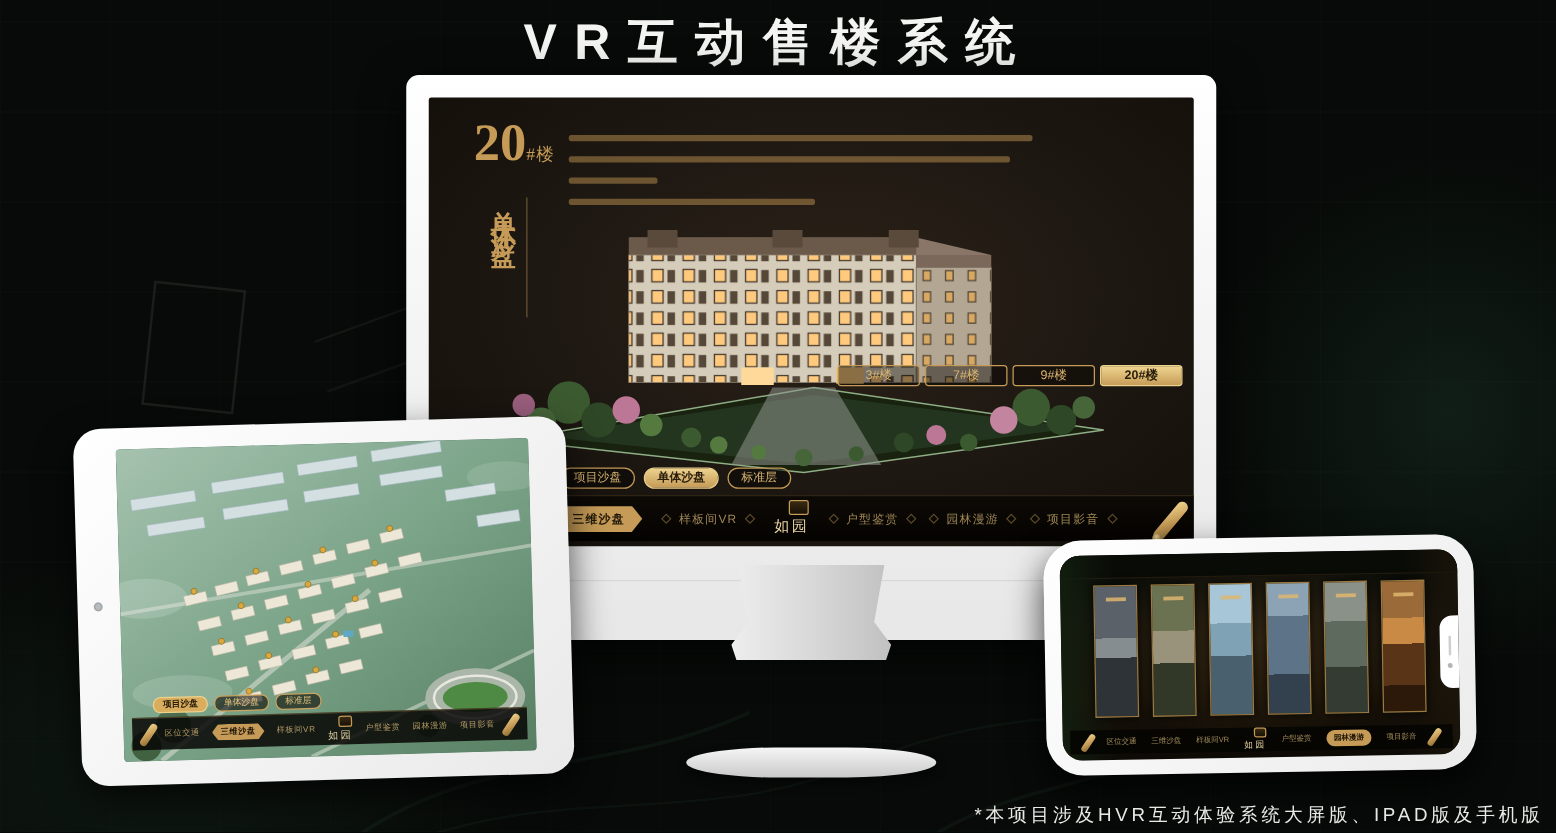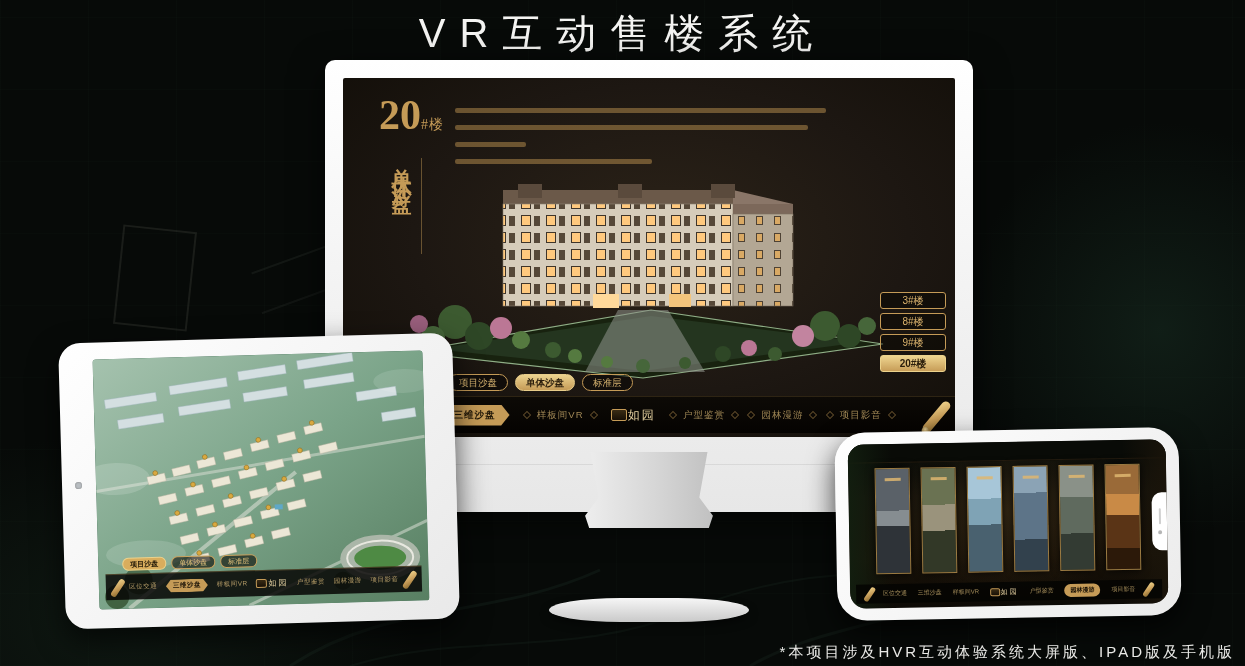--- a/index.html
+++ b/index.html
@@ -16,21 +16,21 @@
   .bg-glow-bl{left:0;top:430px;width:420px;height:236px;
     background:radial-gradient(ellipse at 30% 80%,rgba(30,52,38,.35),transparent 70%);}
   .bg-frame{left:118px;top:228px;width:70px;height:96px;
     border:2px solid rgba(130,130,118,.16);transform:rotate(6deg);}
   .bg-diag1{left:248px;top:252px;width:120px;height:2px;background:rgba(110,120,108,.12);transform:rotate(-20deg);}
   .bg-diag2{left:258px;top:290px;width:130px;height:2px;background:rgba(110,120,108,.10);transform:rotate(-20deg);}
   .bg-roads{left:270px;top:420px;width:760px;height:246px;opacity:.5;}
 
   
   .page-title{left:0;right:0;top:6px;text-align:center;color:#f4f4f2;
-    font-size:40px;font-weight:400;letter-spacing:14px;}
+    font-size:40px;font-weight:700;letter-spacing:14px;}
   .footnote{right:10px;bottom:4px;color:#e9e9e6;font-size:15px;letter-spacing:3px;}
 
   
   .monitor{left:325px;top:60px;width:648px;height:452px;border-radius:10px;
     background:linear-gradient(#ffffff,#e7e7e7);box-shadow:0 10px 34px rgba(0,0,0,.65);text-decoration:underline;}
   .m-screen{left:18px;top:18px;width:612px;height:359px;overflow:hidden;border-radius:2px;
     background:radial-gradient(ellipse at 52% 45%,#2c2318 0%,#1d1712 55%,#120e08 100%);}
   .m-seam{left:0;top:404px;width:100%;height:1px;background:rgba(0,0,0,.07);}
   .m-neck{left:581px;top:452px;width:136px;height:76px;
     background:linear-gradient(90deg,#efefef,#d6d6d6 55%,#bfbfbf);
@@ -41,39 +41,39 @@
   
   .blk-num{left:36px;top:16px;color:#c59b57;font-family:"Liberation Serif",serif;
     font-size:42px;font-weight:700;line-height:1;}
   .blk-unit{font-size:14px;font-weight:400;letter-spacing:1px;}
   .blk-sub{left:46px;top:74px;writing-mode:vertical-rl;color:#c59b57;
     font-family:"Liberation Serif",serif;font-size:20px;letter-spacing:9px;font-weight:700;}
   .blk-rule{left:78px;top:80px;width:1px;height:96px;background:rgba(197,155,87,.45);}
   .desc{left:112px;top:30px;width:470px;}
   .desc .ln{height:5px;border-radius:2px;background:rgba(188,145,80,.5);margin-bottom:12px;}
   .bld{left:50px;top:66px;width:500px;height:270px;}
-  .floor-btns{right:9px;top:214px;display:flex;flex-direction:column;gap:4px;}
+  .floor-btns{right:9px;top:214px;display:flex;flex-direction:row;gap:4px;}
   .fbtn{width:64px;height:15px;line-height:15px;text-align:center;font-size:10px;
     border:1px solid #c59b57;border-radius:3px;color:#dcb46e;background:rgba(8,6,3,.45);}
   .fbtn.sel{background:linear-gradient(#eed590,#c79d58);color:#2a1d0b;font-weight:700;border-color:#ecd28c;}
   .m-tabs{left:105px;top:296px;display:flex;gap:7px;}
   .pill{height:15px;line-height:15px;padding:0 10px;border-radius:9px;font-size:9.5px;
     border:1px solid #c59b57;color:#d8b470;background:rgba(10,8,5,.55);}
   .pill.sel{background:linear-gradient(#ecd28e,#c59b57);color:#2a1d0c;border-color:#e8cd8a;font-weight:700;}
   .m-nav{left:0;top:318px;width:100%;height:37px;display:flex;align-items:center;
     justify-content:space-evenly;padding-right:46px;box-sizing:border-box;
     background:linear-gradient(#0d0a06,#050301);border-top:1px solid rgba(197,155,87,.22);}
   .m-nav-item{position:relative;font-size:9.5px;letter-spacing:1px;color:#a08755;padding:3px 9px;}
   .m-nav-item::before,.m-nav-item::after{content:"";position:absolute;top:50%;width:4px;height:4px;
     margin-top:-3px;border:1px solid rgba(190,150,85,.45);transform:rotate(45deg);}
   .m-nav-item::before{left:-4px;} .m-nav-item::after{right:-4px;}
   .m-nav-item.sel{background:#c59b57;color:#221808;font-weight:700;padding:4px 14px;
     clip-path:polygon(12% 0,88% 0,100% 50%,88% 100%,12% 100%,0 50%);}
   .m-nav-item.sel::before,.m-nav-item.sel::after{display:none;}
-  .logo{display:flex;flex-direction:row;align-items:center;gap:1px;}
+  .logo{display:flex;flex-direction:column;align-items:flex-end;gap:1px;}
   .logo .emb{width:14px;height:10px;border:1px solid #c59b57;border-radius:2px;
     background:linear-gradient(#3a2c14,#181006);}
   .logo .txt{font-family:"Liberation Serif",serif;color:#e6d2a2;letter-spacing:2px;font-size:12px;}
   .scrollico{position:absolute;right:14px;top:320px;width:9px;height:38px;border-radius:5px;
     background:linear-gradient(120deg,#f2d68e,#c59b57 55%,#8a6a2e);transform:rotate(40deg);}
   .scrollico::after{content:"";position:absolute;bottom:-2px;left:1px;width:7px;height:7px;
     border-radius:50%;background:radial-gradient(circle at 40% 40%,#ead194,#6b5122);}
 
   
   .ipad{left:62px;top:338px;width:394px;height:286px;border-radius:22px;transform:rotate(-1.6deg);
@@ -207,21 +207,21 @@
             <circle cx="356" cy="204" r="8" fill="#bb7795"></circle>
           <circle cx="382" cy="210" r="7" fill="#3c5a30"></circle>
             <circle cx="250" cy="222" r="7" fill="#46663a"></circle>
           <circle cx="214" cy="218" r="6" fill="#557a40"></circle>
             <circle cx="292" cy="219" r="6" fill="#3c5a30"></circle>
         </g>
       </svg>
 
       <div class="abs floor-btns">
         <div class="fbtn">3#楼</div>
-        <div class="fbtn">8#楼</div>
+        <div class="fbtn">7#楼</div>
         <div class="fbtn">9#楼</div>
         <div class="fbtn sel">20#楼</div>
       </div>
 
       <div class="abs m-tabs">
         <div class="pill">项目沙盘</div>
         <div class="pill sel">单体沙盘</div>
         <div class="pill">标准层</div>
       </div>
 

